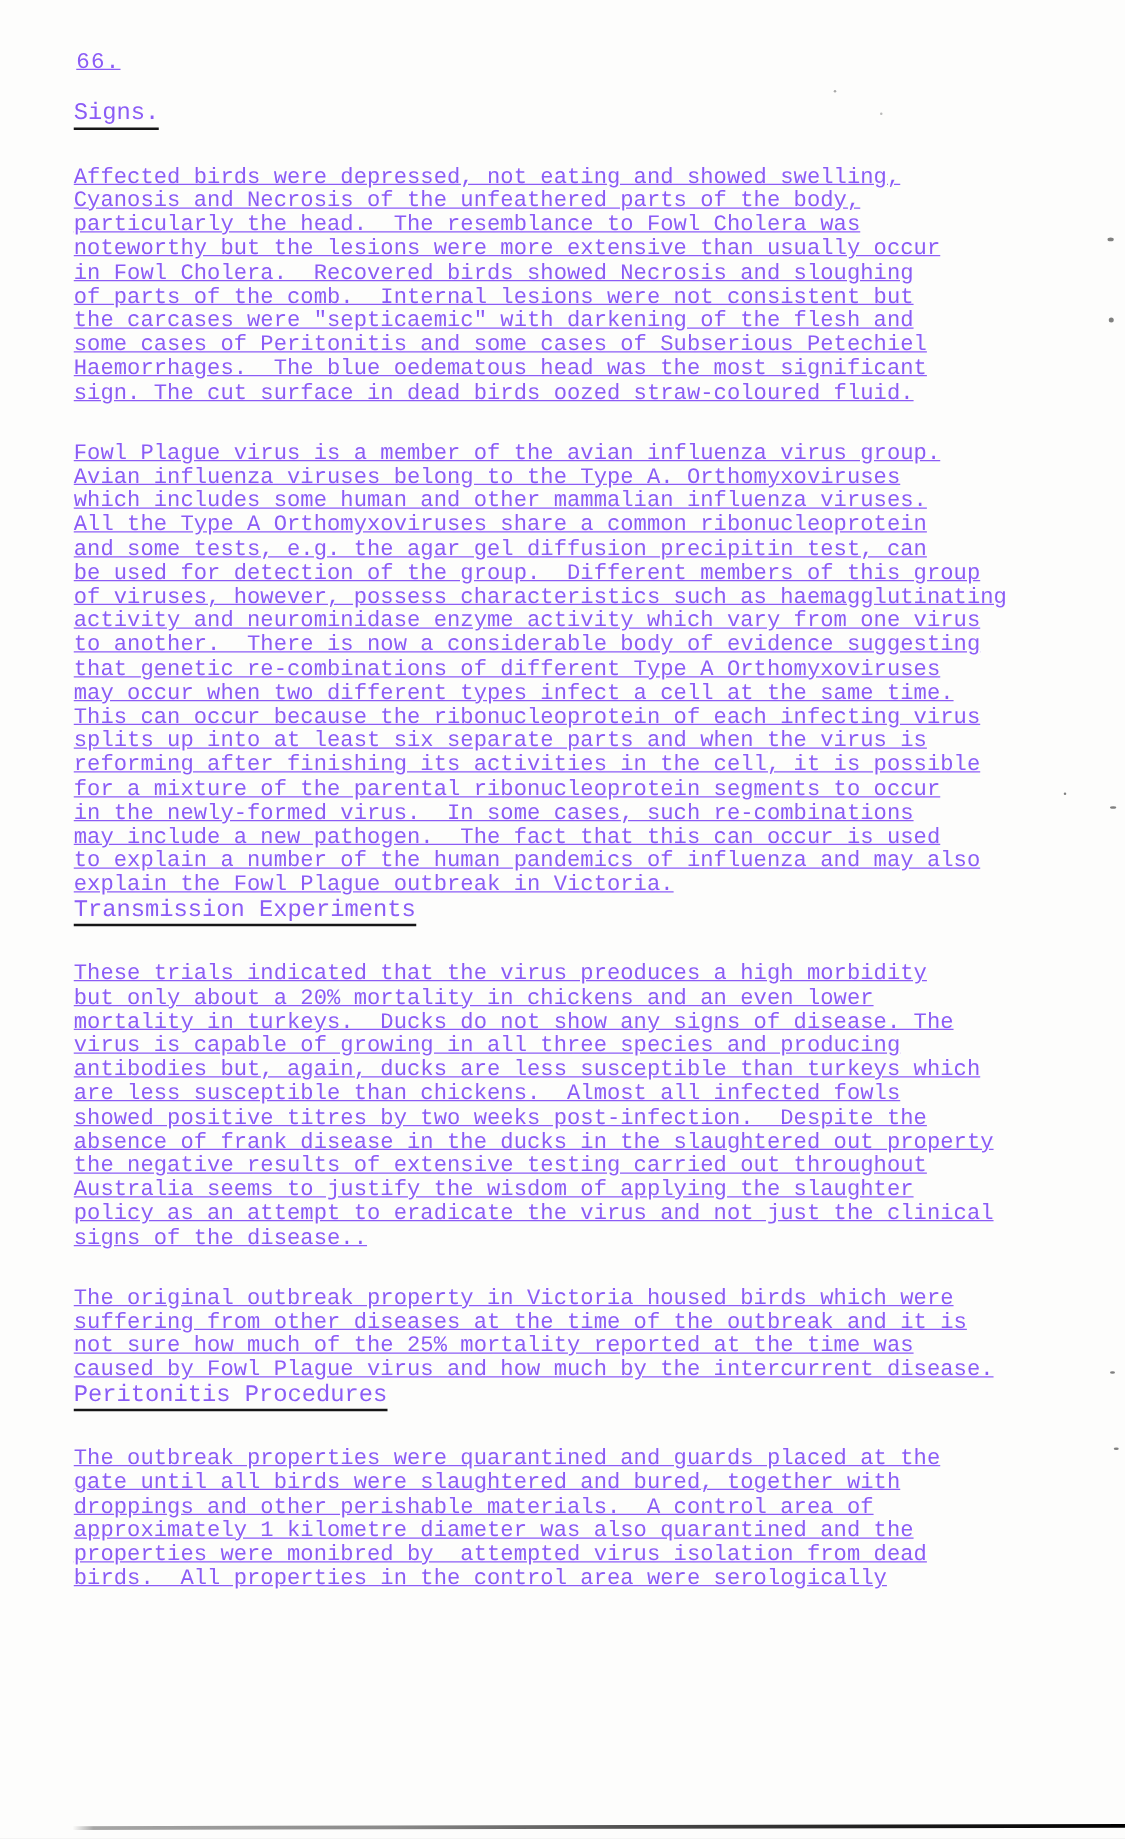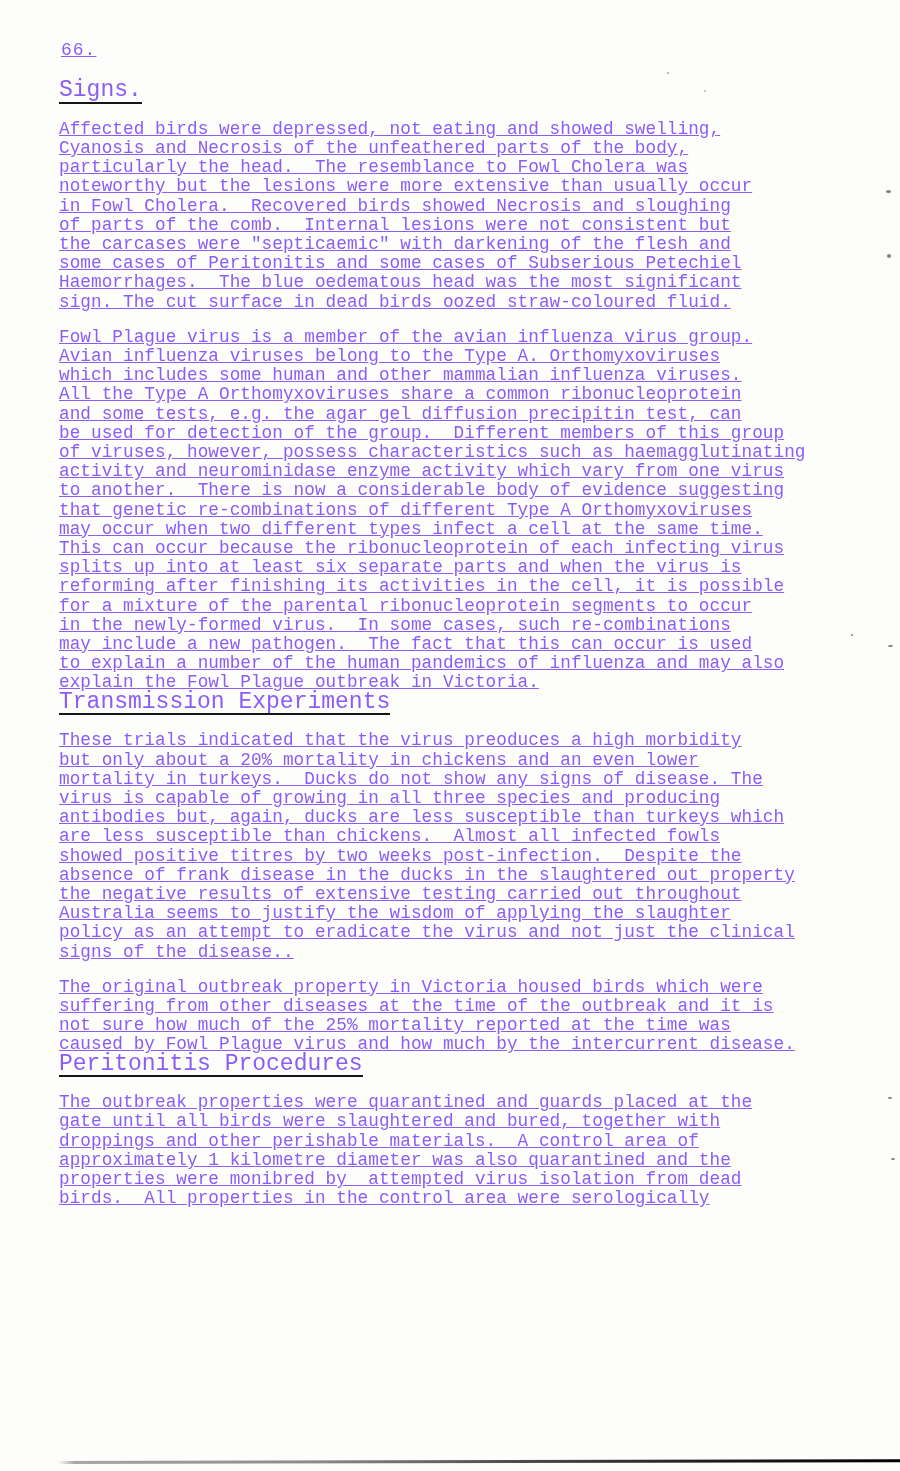--- a/index.html
+++ b/index.html
@@ -20,31 +20,31 @@
     text-decoration: underline;
   }
   .pagenum {
     font-size: 18px;
     line-height: 21px;
     margin: 0 0 20px 2px;
     letter-spacing: 1px;
   }
   h2.heading {
     margin: 0;
-    font-size: 23px;
+    font-size: 19px;
     font-weight: normal;
     line-height: 19.2px;
   }
   h2.heading .u {
     display: inline-block;
     border-bottom: 2.5px solid #161616;
     padding-bottom: 1.5px;
   }
   p.para {
-    margin: 16px 0 0 0;
+    margin: 29px 0 0 0;
     font-size: 17.7px;
     line-height: 19.2px;
     white-space: pre;
     letter-spacing: 0.05px;
   }
   .mt15 { margin-top: 15px; }
   .mt16 { margin-top: 16px; }
   .mt19 { margin-top: 19px; }
   .mt22 { margin-top: 22px; }
   .edge-line {

